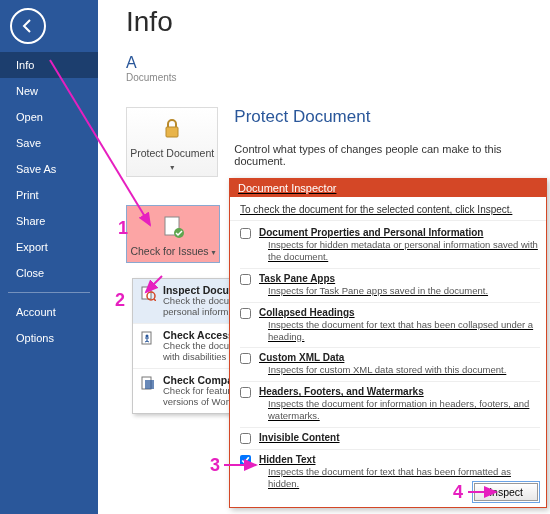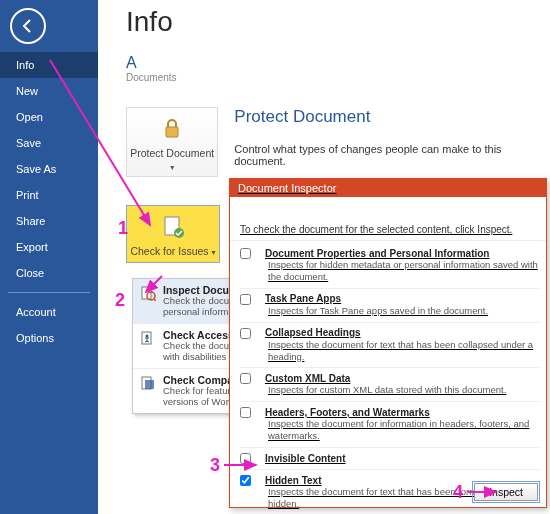--- a/index.html
+++ b/index.html
@@ -11,41 +11,41 @@
   .side-item.active { background: #1C3E6E; }
   .side-sep { height: 1px; background: rgba(255,255,255,0.35); margin: 6px 8px; }
 
   .main { position: absolute; left: 98px; top: 0; right: 0; bottom: 0; padding: 6px 0 0 28px; background: #fff; }
   .title { font-size: 28px; font-weight: 300; color: #2b2b2b; margin-bottom: 16px; }
   .subA { color: #2A579A; font-size: 16px; font-weight: 400; }
   .sublabel { color: #888; font-size: 10px; margin-bottom: 24px; }
 
   .section-row { display: flex; align-items: flex-start; gap: 16px; }
   .big-btn { width: 94px; border: 1px solid #dcdcdc; background: linear-gradient(#fff,#f3f3f3); text-align: center; padding: 6px 2px 4px; font-size: 10.5px; color: #444; line-height: 1.2; position: relative; }
-  .big-btn.active { background: #fde047; border-color: #8aa8d0; }
+  .big-btn.active { background: #fca5a5; border-color: #8aa8d0; }
   .big-btn .chev { font-size: 8px; color: #555; }
   .big-btn .ic { width: 30px; height: 30px; margin: 0 auto 3px; display: flex; align-items: center; justify-content: center; }
   .section-head { font-size: 17px; color: #2A579A; font-weight: 400; }
   .section-desc { font-size: 11px; color: #333; margin-top: 16px; }
 
   .drop-menu { position: absolute; left: 132px; top: 278px; width: 140px; background: #fff; border: 1px solid #c9c9c9; box-shadow: 2px 2px 4px rgba(0,0,0,0.2); font-size: 10.5px; z-index: 5; }
   .drop-item { display: flex; gap: 6px; padding: 5px 6px; border-bottom: 1px solid #eee; }
   .drop-item.hover { background: #E3ECF7; }
   .drop-item:last-child { border-bottom: none; }
   .drop-ic { width: 18px; height: 18px; flex: none; display: flex; align-items: center; justify-content: center; font-size: 12px; }
   .drop-txt b { font-weight: 600; color: #222; display: block; }
   .drop-txt span { color: #555; font-size: 9.5px; line-height: 1.15; display: block; }
 
   .dialog { position: absolute; left: 229px; top: 178px; width: 318px; height: 330px; background: #fff; border: 1px solid #D44726; box-shadow: 2px 2px 6px rgba(0,0,0,0.25); z-index: 10; font-size: 10px; text-decoration: underline; }
   .dlg-title { background: #D44726; color: #fff; padding: 3px 8px; font-size: 11px; }
-  .dlg-instr { padding: 7px 10px 5px; color: #333; border-bottom: 1px solid #eee; font-size: 10px; margin-top: 20px; }
+  .dlg-instr { padding: 7px 10px 5px; color: #333; border-bottom: 1px solid #eee; font-size: 10px; }
   .dlg-body { padding: 2px 6px 0 10px; overflow: hidden; }
   .dlg-row { padding: 4px 0 5px; border-bottom: 1px solid #eee; }
   .dlg-row:last-child { border-bottom: none; }
-  .dlg-row label { display: flex; align-items: center; gap: 14px; font-weight: 700; color: #222; font-size: 10px; }
+  .dlg-row label { display: flex; align-items: flex-start; gap: 8px; font-weight: 700; color: #222; font-size: 10px; }
   .dlg-row label input { margin-top: 1px; width: 11px; height: 11px; }
   .dlg-row .desc { margin-left: 28px; color: #555; font-size: 9.5px; line-height: 1.25; }
   .dlg-foot { position: absolute; bottom: 6px; right: 8px; }
   .dlg-btn { border: 1px solid #999; background: linear-gradient(#fff,#e8e8e8); padding: 2px 14px; font-size: 10.5px; outline: 1px solid #6aa3e6; outline-offset: 1px; }
 
   .num { position: absolute; color: #E61FBF; font-size: 18px; font-weight: 700; z-index: 50; }
 
   svg.arrow { position: absolute; z-index: 40; pointer-events: none; }
 </style>
 </head>

